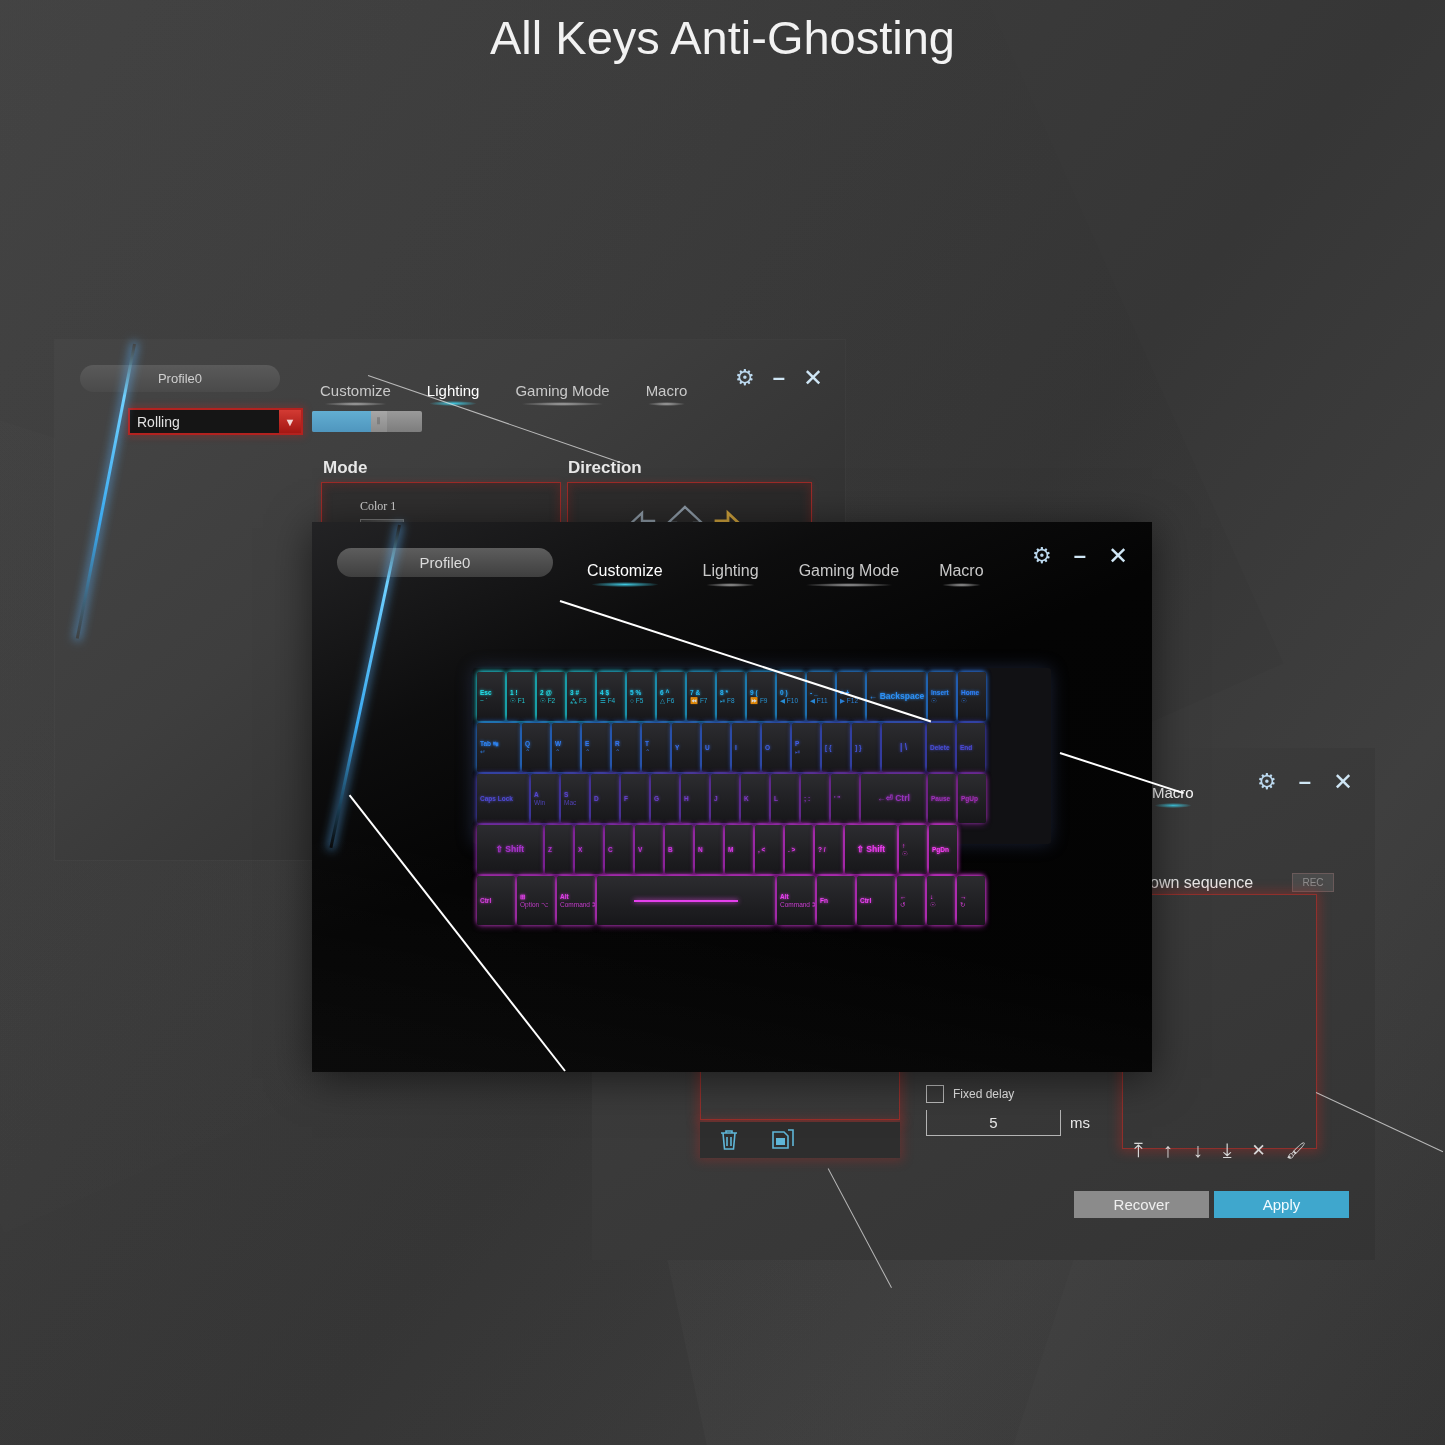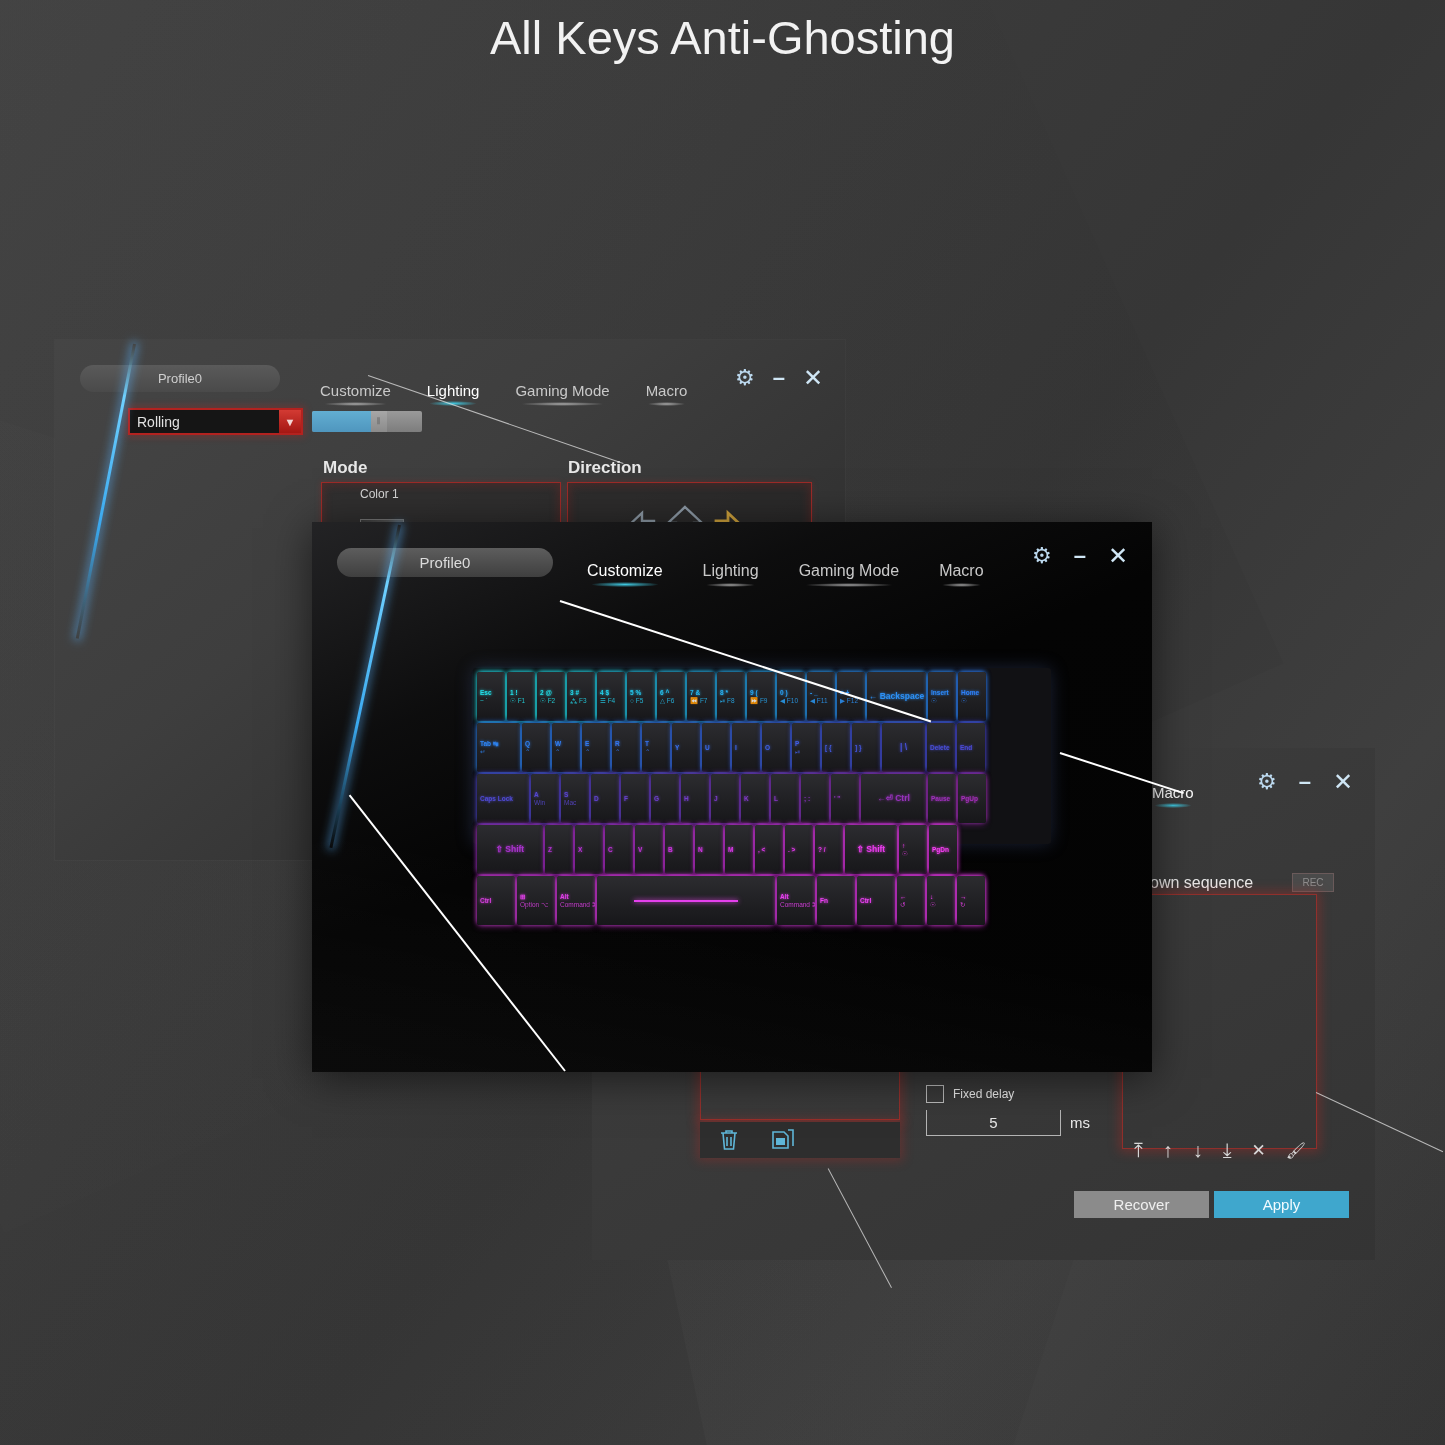--- a/index.html
+++ b/index.html
@@ -297,21 +297,21 @@
     <div class="slider-fill" id="sliderFill" style="width: 55%;"></div>
     <div class="slider-knob" id="sliderKnob" style="left: calc(55% - 2px);">
       <span>⦀</span>
     </div>
   </div>
 
   <div class="sec-title" style="left:268px; top:118px;">Mode</div>
   <div class="sec-title" style="left:513px; top:118px;">Direction</div>
 
   <div class="red-panel" style="left:266px; top:142px; width:240px; height:110px;">
-    <div class="swatch-label" style="left:38px; top:4px;">Color 1</div>
+    <div class="swatch-label" style="left:38px; top:16px;font-family:Liberation Serif, serif;">Color 1</div>
     <div class="swatch-box" style="left:38px; top:36px;"></div>
     <div class="fullcolor-row" style="left:110px; top:46px;">
       <span class="cbox checked"></span>
       <span>Full Color</span>
     </div>
   </div>
 
   <div class="red-panel" style="left:512px; top:142px; width:245px; height:110px;">
     <div class="dir-icons" style="left:52px; top:20px;">
       <svg width="40" height="42" viewBox="0 0 40 42">

